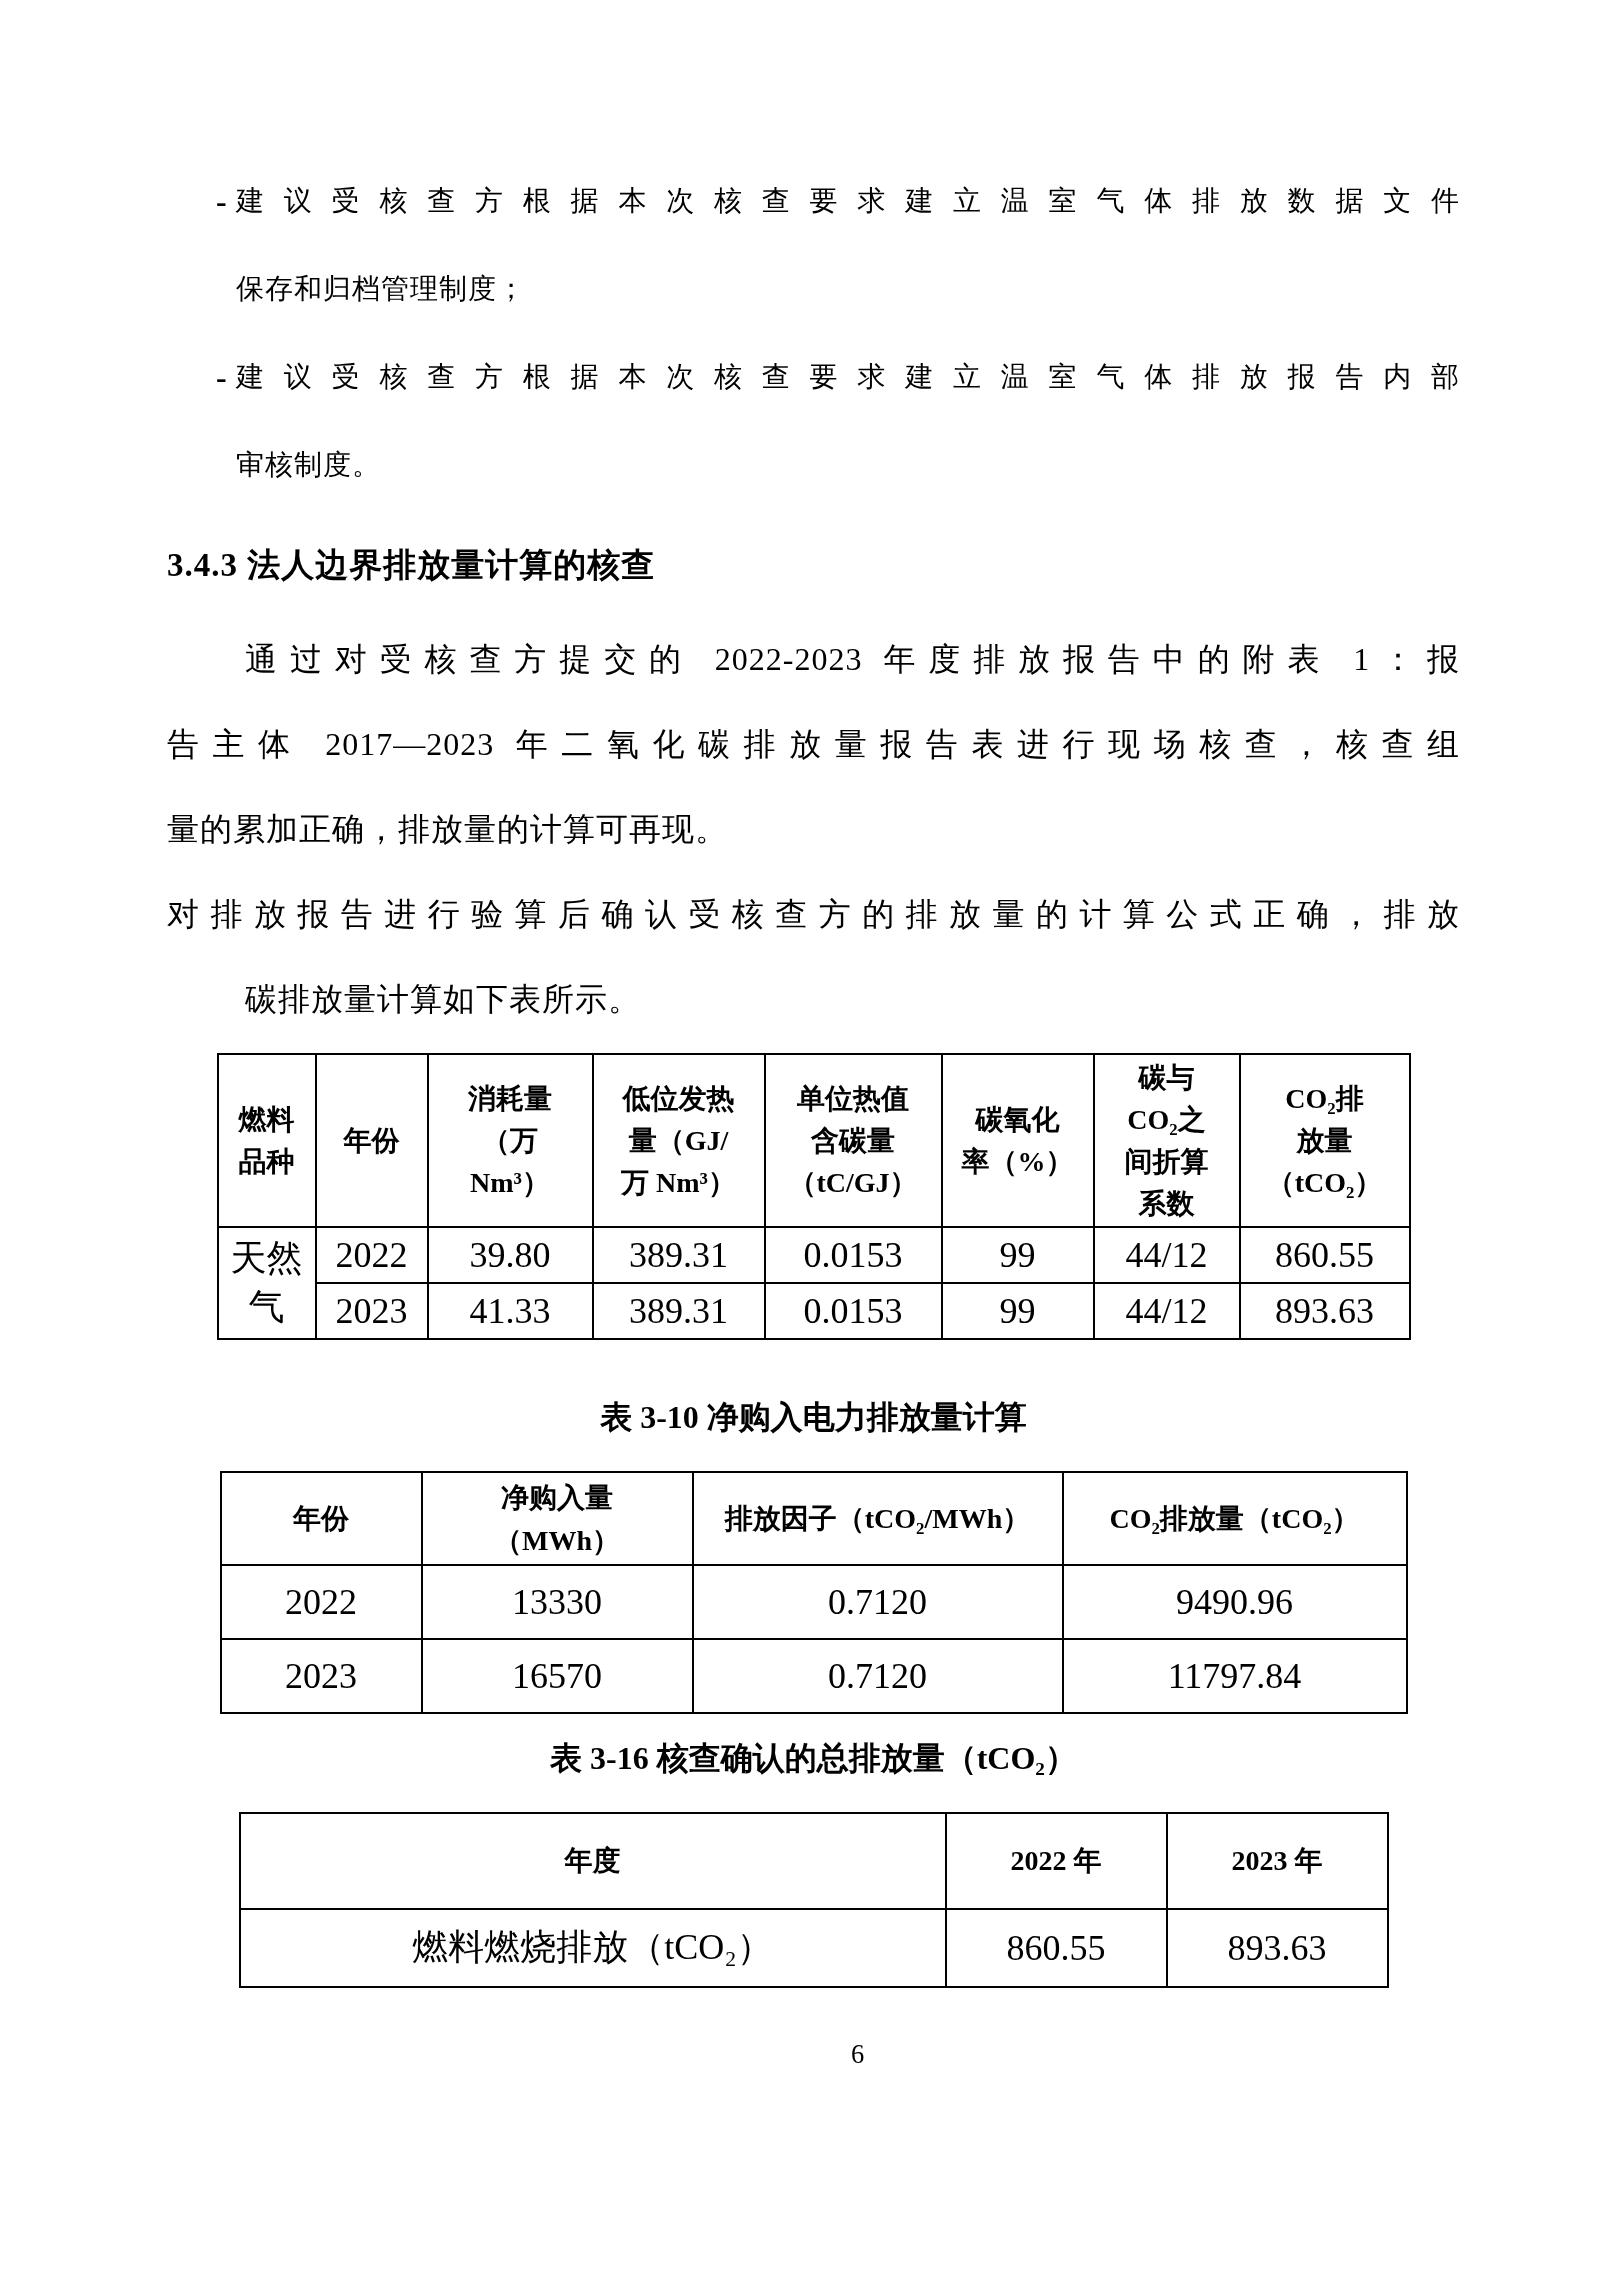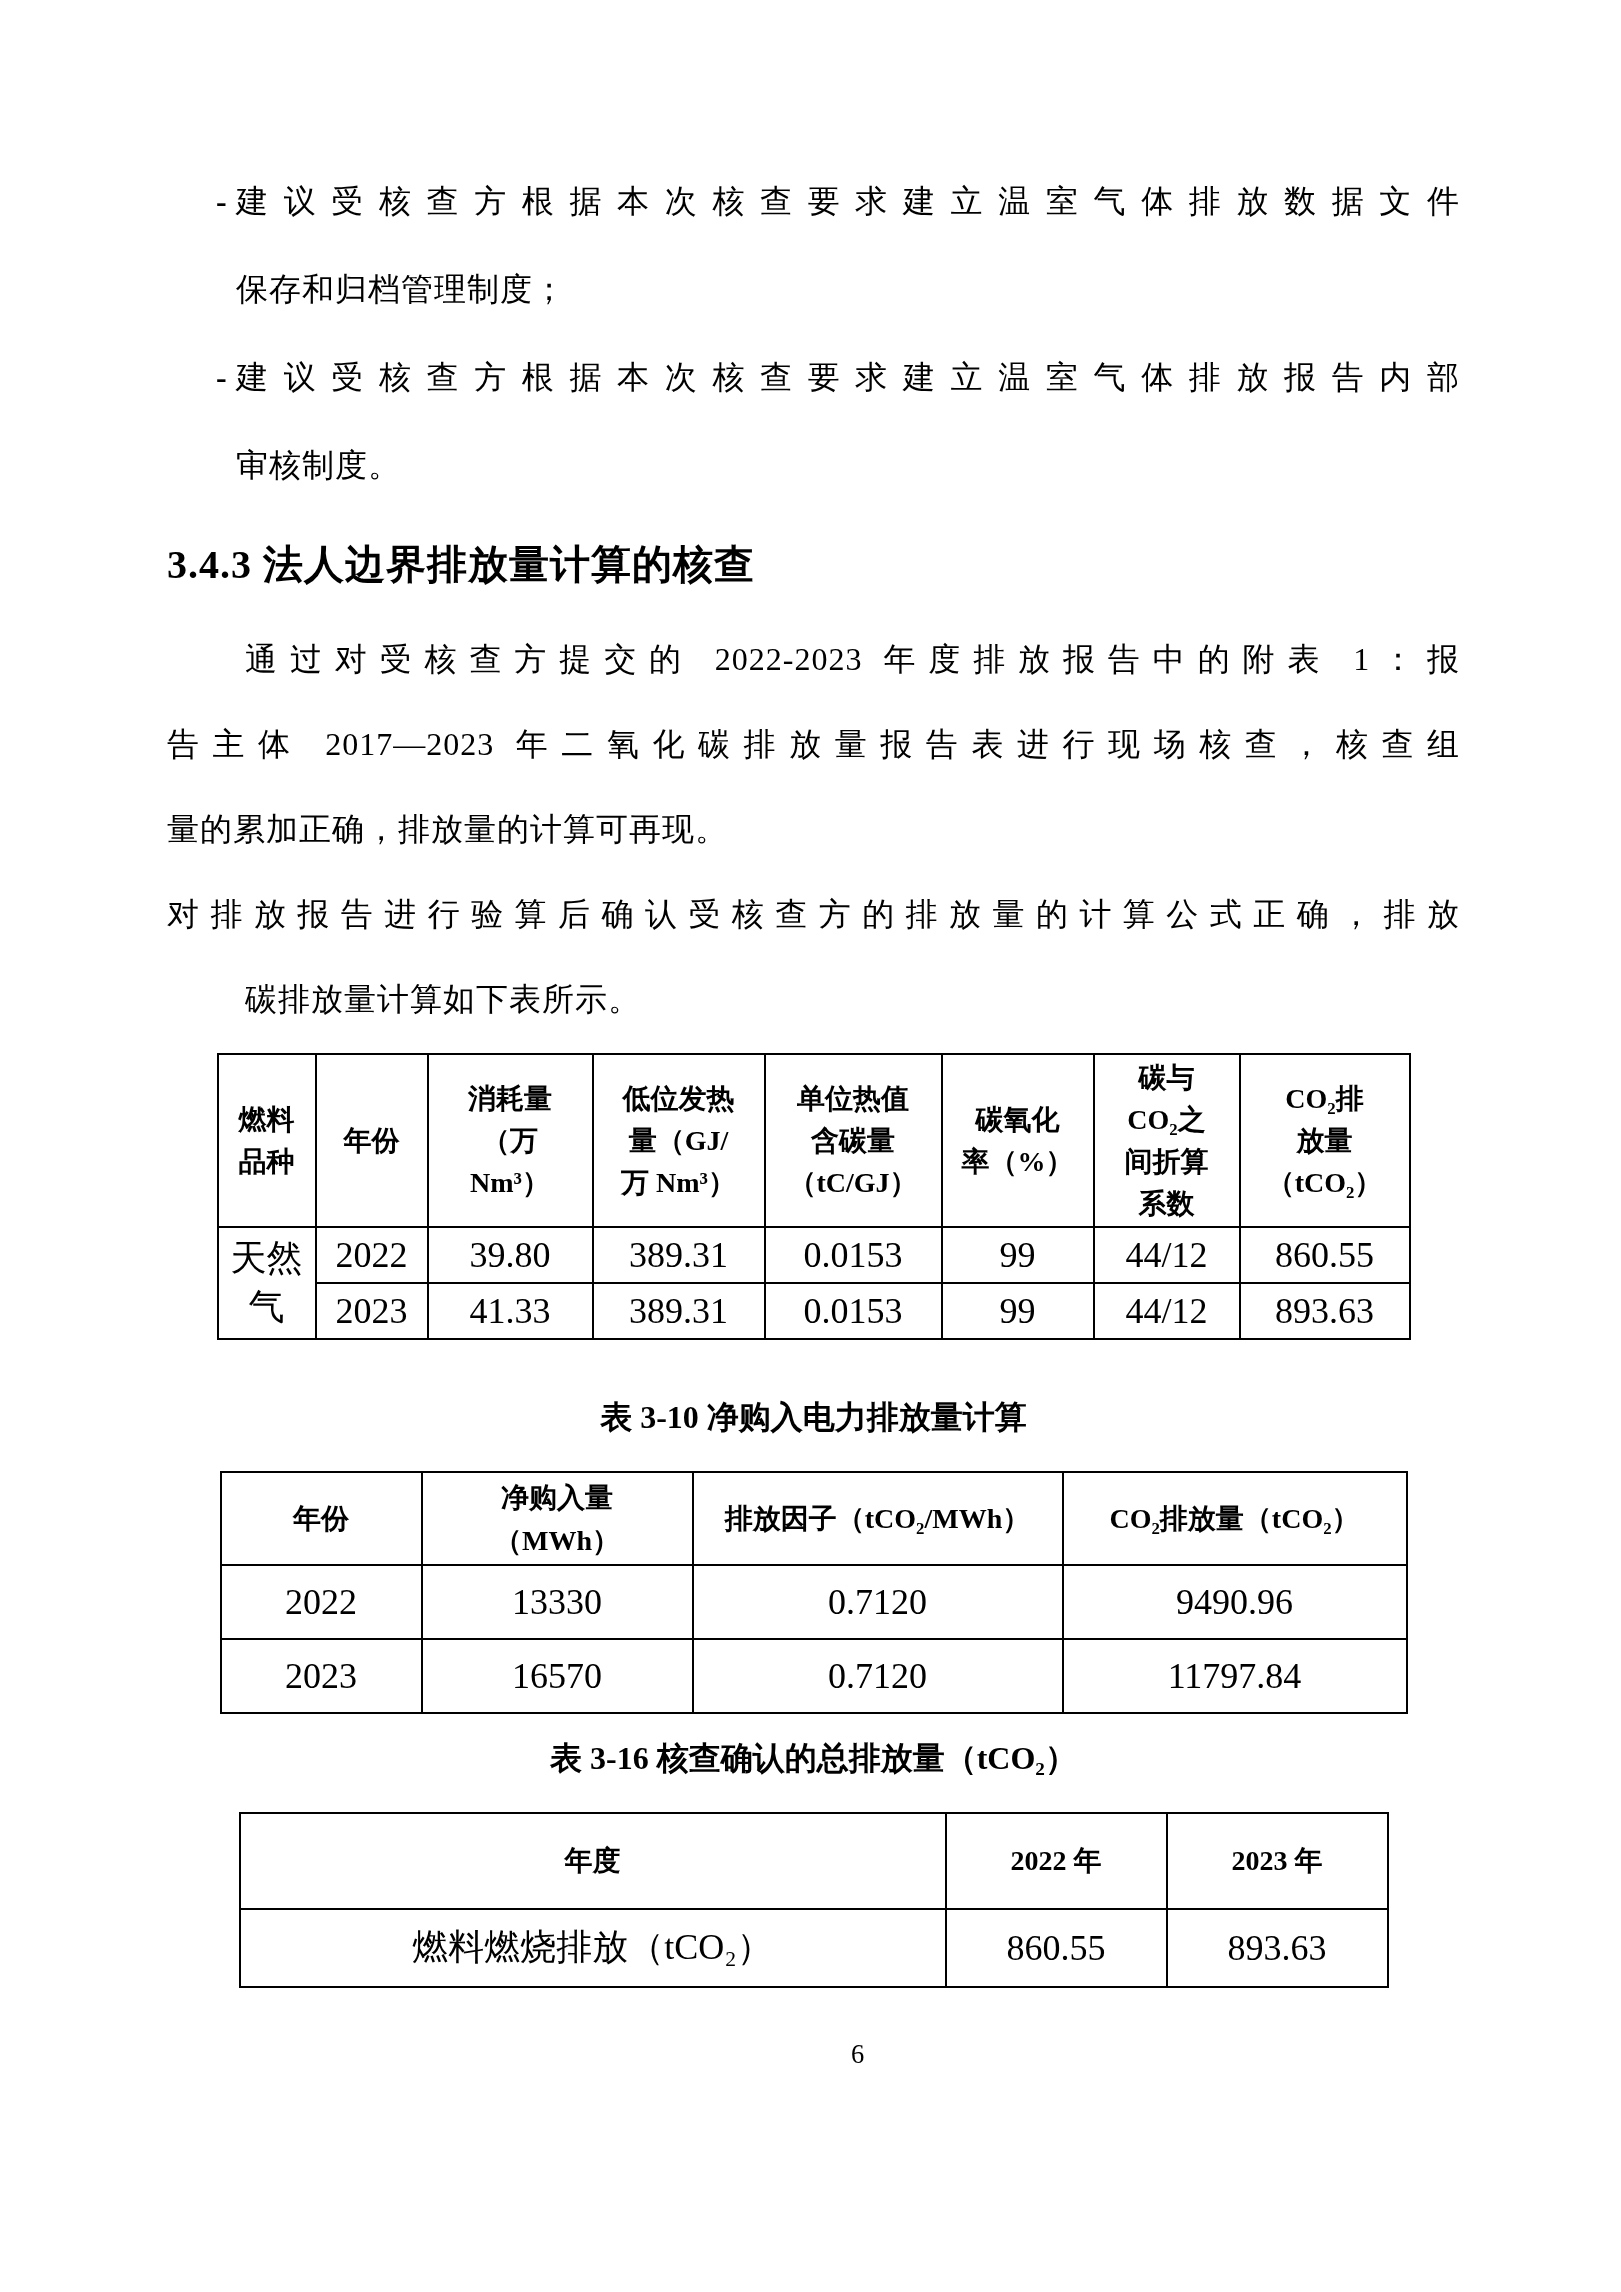--- a/index.html
+++ b/index.html
@@ -19,27 +19,27 @@
   .bullet {
     display: grid;
     grid-template-columns: 69px 1fr;
   }
   .bullet .marker {
     font-size: 32px; line-height: 88px; height: 88px;
     padding-left: 49px; box-sizing: border-box;
     font-weight: bold;
   }
   .line {
-    font-size: 32px; line-height: 88px; height: 88px;
+    font-size: 28px; line-height: 88px; height: 88px;
     letter-spacing: 1px;
   }
   .jfull { text-align: justify; text-align-last: justify; }
   .heading {
     margin: 11.8px 0 0 0;
-    font-size: 40px; font-weight: bold;
+    font-size: 33px; font-weight: bold;
     line-height: 88px; height: 88px;
     letter-spacing: 1px;
   }
   .para { margin-top: 7.8px; }
   .pline {
     font-size: 32px; line-height: 85px; height: 85px;
     letter-spacing: 1px;
   }
   .pindent { padding-left: 78px; }
   .tbl-title {

